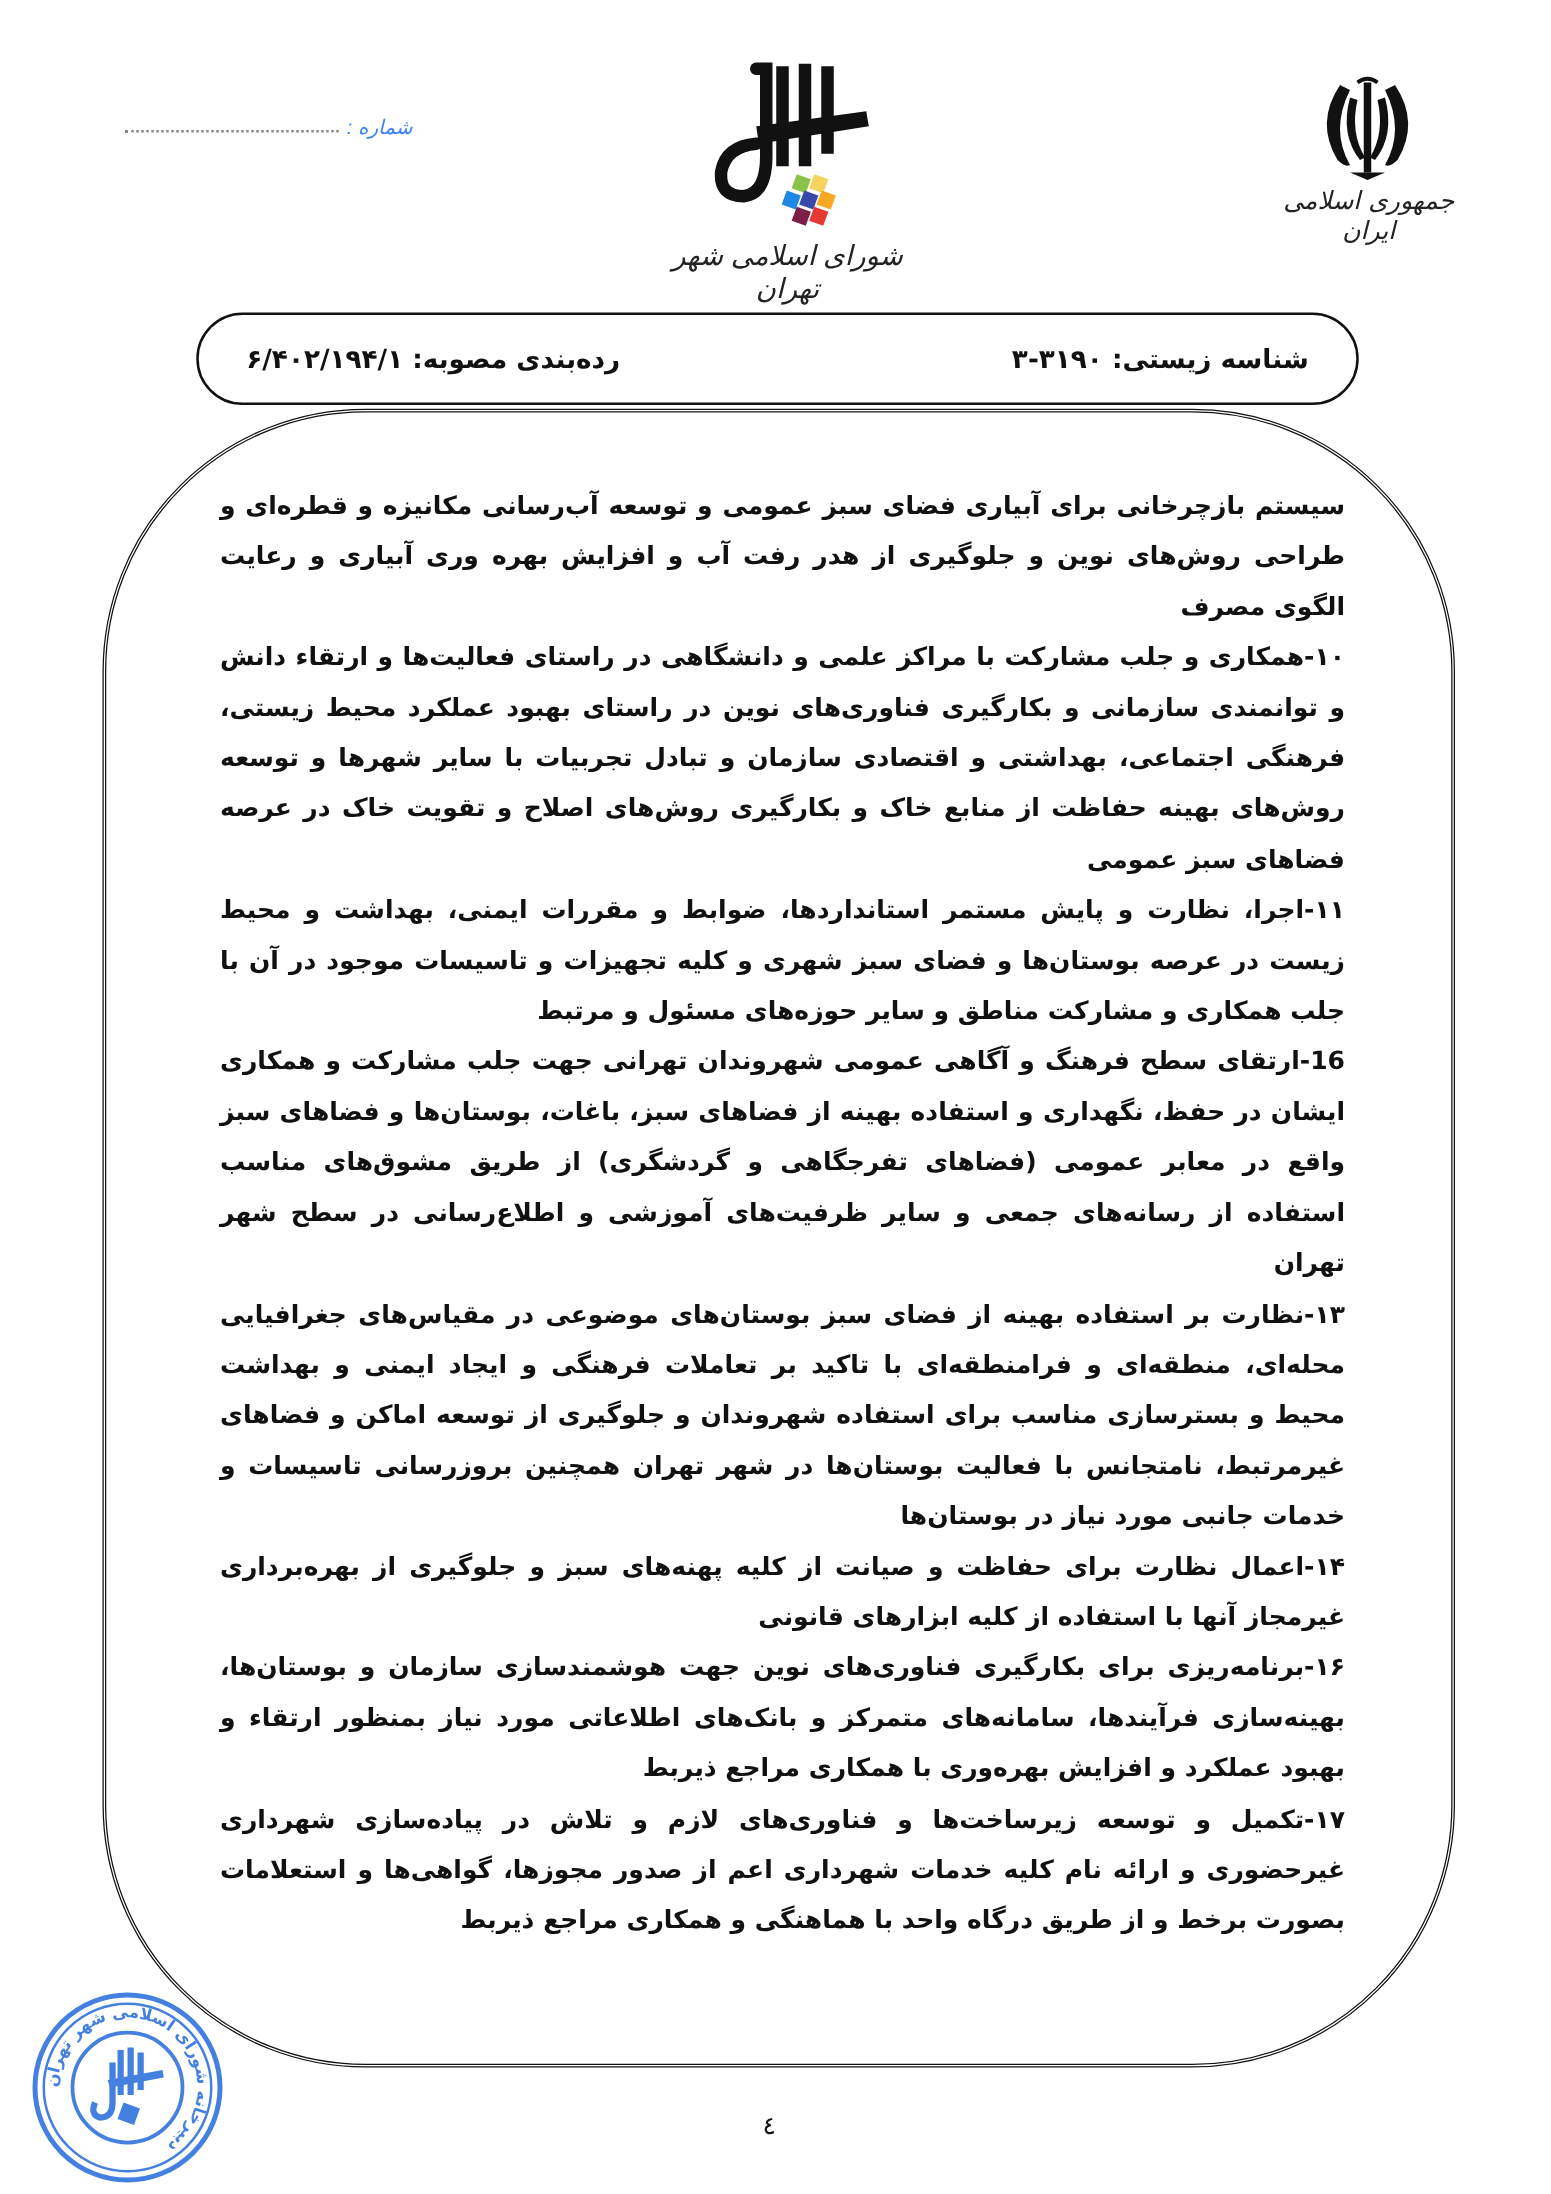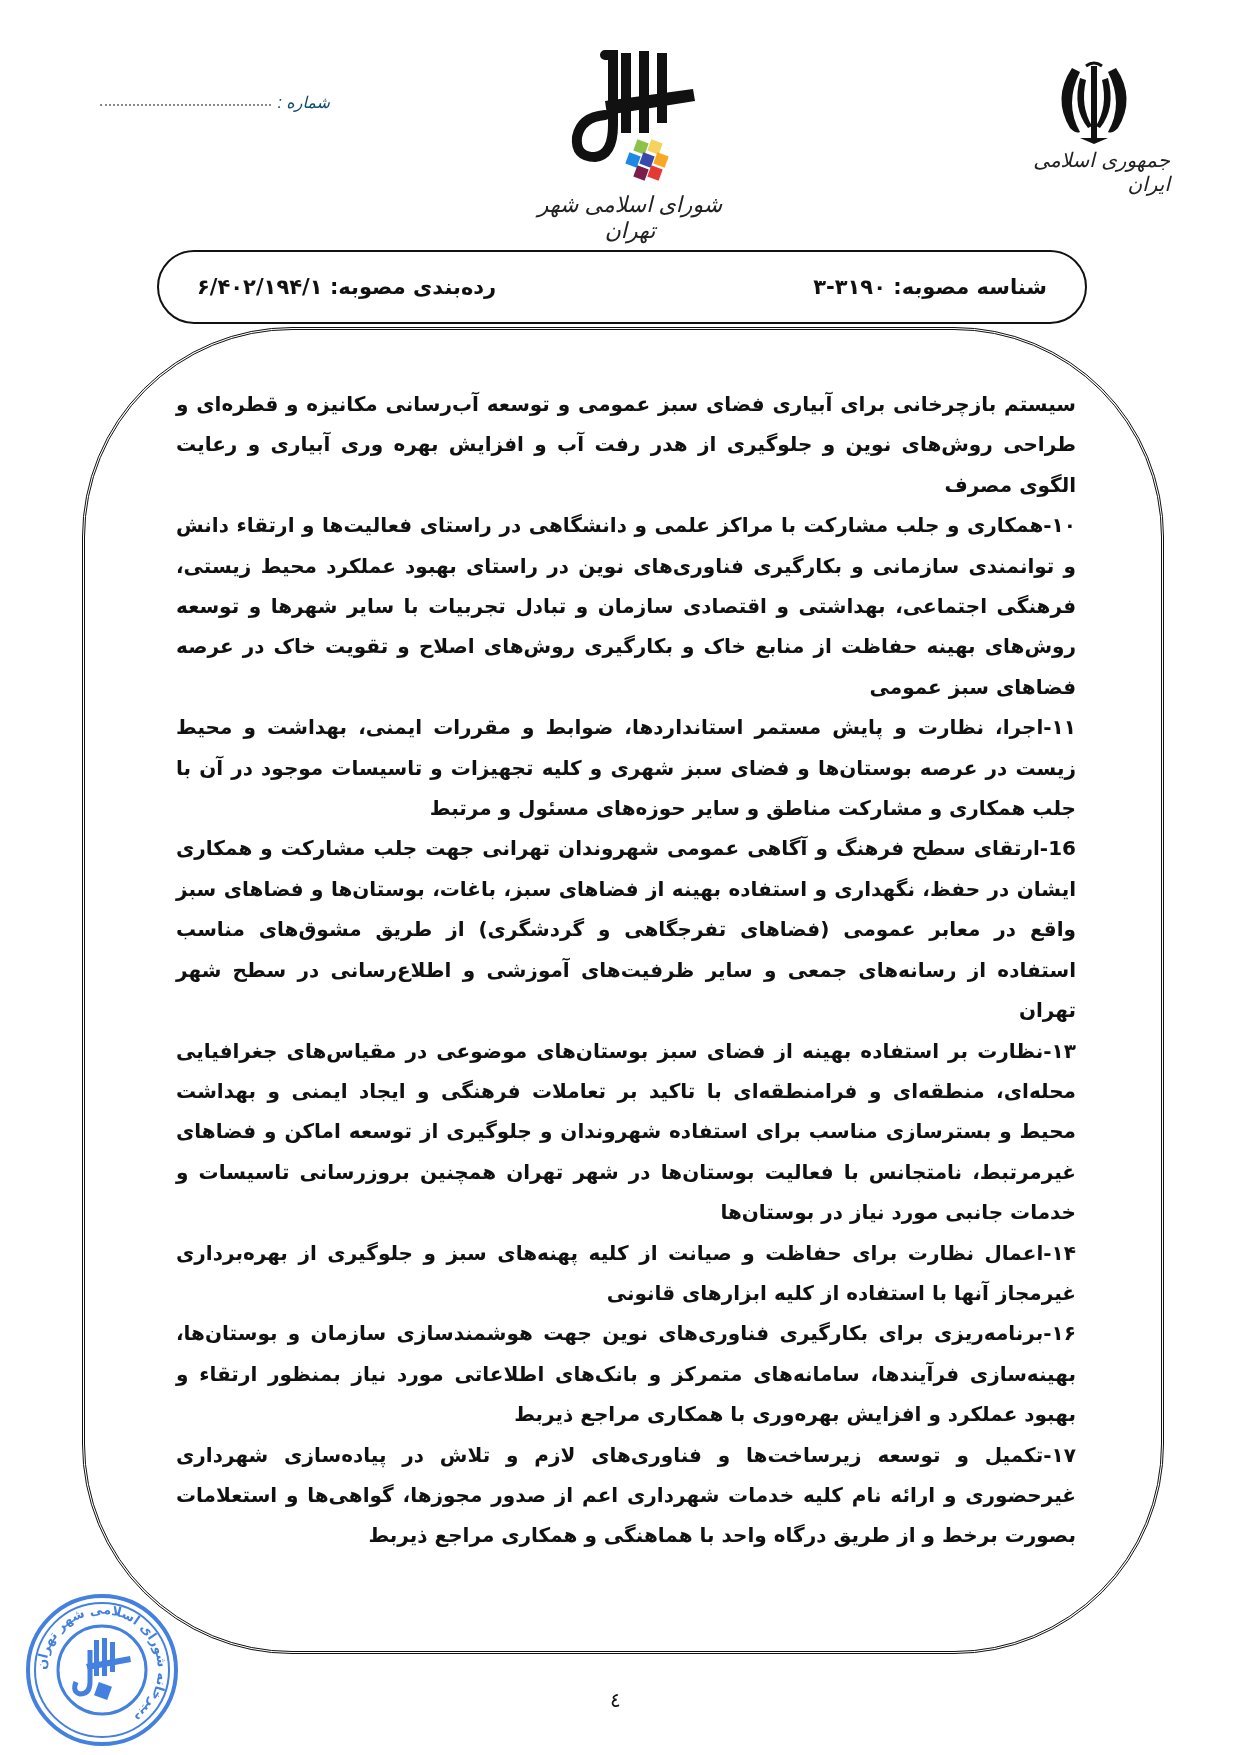--- a/index.html
+++ b/index.html
@@ -1,28 +1,28 @@
 <!DOCTYPE html>
 <html><head>
 <meta charset="utf-8">
 <style>
   html, body { margin:0; padding:0; background:#ffffff; }
   body { width:1241px; height:1755px; position:relative; overflow:hidden;
          font-family:"DejaVu Sans", "Liberation Sans", sans-serif; color:#111; }
 
   
   .emblem { position:absolute; left:1050px; top:58px; width:88px; height:90px; }
-  .country-name { position:absolute; left:1020px; top:148px; width:150px; text-align:right;
+  .country-name { position:absolute; left:1020px; top:148px; width:150px; text-align:center;
                   direction:rtl; font-family:"DejaVu Serif", serif; font-style:italic; font-size:20px; color:#222; }
   .council-logo { position:absolute; left:565px; top:45px; width:150px; height:150px; }
   .council-name { position:absolute; left:520px; top:192px; width:220px; text-align:center; direction:rtl;
                   font-family:Liberation Sans, sans-serif; font-style:italic; font-size:22px; color:#222; }
   .ref-fields { position:absolute; left:100px; top:70px; width:230px; direction:rtl; }
   .ref-row { display:flex; align-items:flex-end; height:42px; }
-  .ref-label { font-family:Liberation Sans, sans-serif; font-style:italic; font-size:16px; color:#0c4a6e; white-space:nowrap; }
+  .ref-label { font-family:Liberation Sans, sans-serif; font-style:italic; font-size:16px; color:#3b82f6; white-space:nowrap; }
   .ref-dots { flex:1; border-bottom:2px dotted #888; margin:0 6px 6px 0; height:1px; }
 
   
   .id-box { position:absolute; left:157px; top:250px; width:930px; height:74px;
             border:2px solid #111; border-radius:38px; box-sizing:border-box;
             display:flex; align-items:center; justify-content:space-between;
             padding:0 38px; direction:rtl; font-weight:bold; font-size:21px; }
 
   
   .frame-outer { position:absolute; left:82px; top:327px; width:1082px; height:1327px;
@@ -75,21 +75,21 @@
   <path d="M30 20 Q22 50 38 70 L42 68 Q30 48 36 22 Z" fill="#111"></path>
   <path d="M58 20 Q66 50 50 70 L46 68 Q58 48 52 22 Z" fill="#111"></path>
   <rect x="41" y="8" width="6" height="72" fill="#111"></rect>
   <path d="M36 8 Q44 2 52 8" fill="none" stroke="#111" stroke-width="3"></path>
   <path d="M30 80 L58 80 L44 86 Z" fill="#111"></path>
 </svg>
 <div class="country-name">جمهوری اسلامی ایران</div>
 
 <div class="id-box">
   <div>
-    <span>شناسه مصوبه:</span>
+    <span>شناسه زیستی:</span>
     <span>۳۱۹۰-۳</span>
   </div>
   <div style="margin-left:0;">
     <span>رده‌بندی مصوبه:</span>
     <span>۶/۴۰۲/۱۹۴/۱</span>
   </div>
 </div>
 
 <div class="frame-outer"></div>
 

